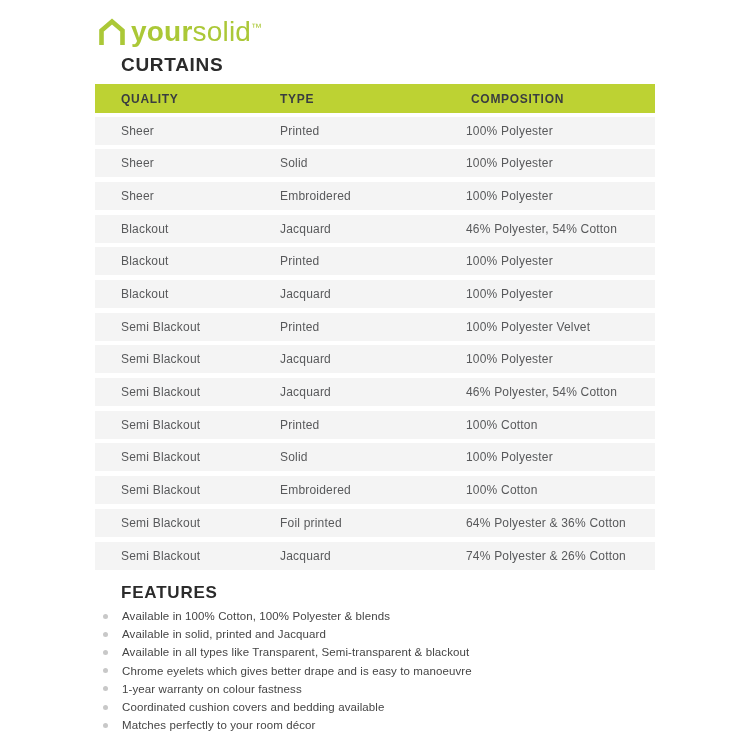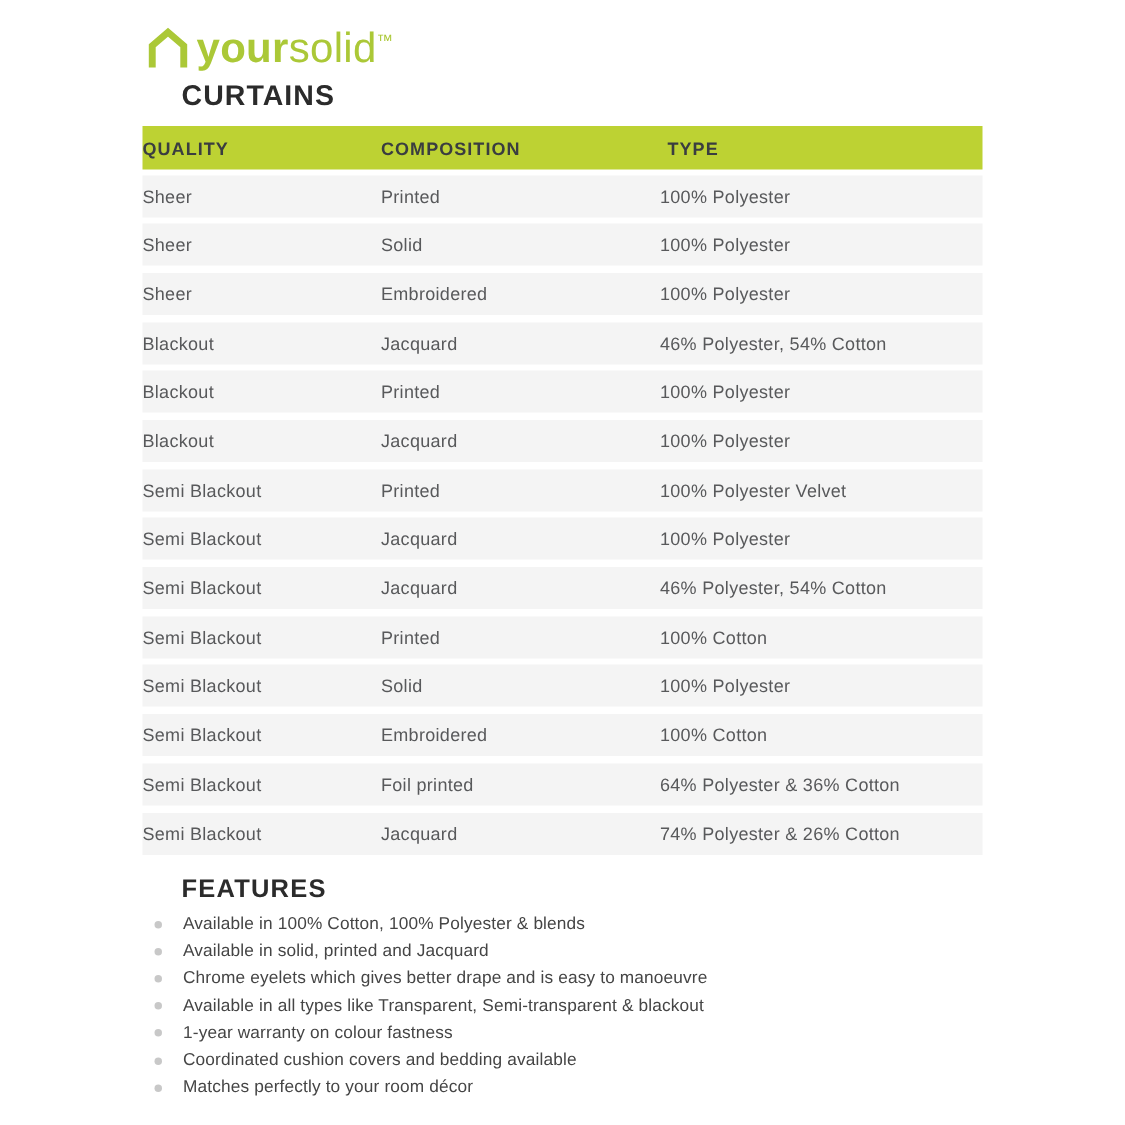--- a/index.html
+++ b/index.html
@@ -14,21 +14,21 @@
   .logotext{font-size:28px;line-height:32px;color:var(--logo-green);margin-left:4px;letter-spacing:0.2px;white-space:nowrap;}
   .logotext .b{font-weight:bold;}
   .logotext sup{font-size:11px;vertical-align:super;line-height:0;}
   
   .page-title{position:absolute;left:121px;top:54px;margin:0;font-size:19px;font-weight:bold;
     color:var(--heading-text);letter-spacing:0.7px;}
   
   .spec-table{position:absolute;left:95px;top:84px;width:560px;}
   .thead,.trow{
     display:grid;grid-template-columns:159px 186px 1fr;
-    box-sizing:border-box;align-items:center;
+    padding-left:26px;box-sizing:border-box;align-items:center;
   }
   .thead{
     height:29px;background:var(--header-green);
     font-size:12px;font-weight:bold;color:var(--header-text);letter-spacing:0.7px;
   }
   .thead .cell:nth-child(3){padding-left:5px;}
   .tbody{margin-top:3.6px;}
   .trow{
     height:28px;background:var(--row-gray);margin-bottom:4.7px;
     font-size:12px;color:var(--cell-text);letter-spacing:0.2px;
@@ -53,22 +53,22 @@
       <path d="M4.5 27 V12.5 L15 3.5 L25.5 12.5 V27" fill="none" stroke="#abc837" stroke-width="4.6" stroke-linejoin="miter"></path>
     </svg>
     <div class="logotext"><span class="b">your</span><span>solid</span><sup>™</sup></div>
   </header>
 
   <h1 class="page-title">CURTAINS</h1>
 
   <section class="spec-table">
     <div class="thead">
       <div class="cell">QUALITY</div>
+      <div class="cell">TYPE</div>
       <div class="cell">COMPOSITION</div>
-      <div class="cell">TYPE</div>
     </div>
     <div class="tbody" id="tbody">
         <div class="trow">
           <div class="cell">Sheer</div>
           <div class="cell">Printed</div>
           <div class="cell">100% Polyester</div>
         </div>
         <div class="trow">
           <div class="cell">Sheer</div>
           <div class="cell">Solid</div>
@@ -143,25 +143,25 @@
         <li>
           <span class="dot"></span>
           <span class="ftext">Available in 100% Cotton, 100% Polyester &amp; blends</span>
         </li>
         <li>
           <span class="dot"></span>
           <span class="ftext">Available in solid, printed and Jacquard</span>
         </li>
         <li>
           <span class="dot"></span>
-          <span class="ftext">Chrome eyelets which gives better drape and is easy to manoeuvre</span>
+          <span class="ftext">Available in all types like Transparent, Semi-transparent &amp; blackout</span>
         </li>
         <li>
           <span class="dot"></span>
-          <span class="ftext">Available in all types like Transparent, Semi-transparent &amp; blackout</span>
+          <span class="ftext">Chrome eyelets which gives better drape and is easy to manoeuvre</span>
         </li>
         <li>
           <span class="dot"></span>
           <span class="ftext">1-year warranty on colour fastness</span>
         </li>
         <li>
           <span class="dot"></span>
           <span class="ftext">Coordinated cushion covers and bedding available</span>
         </li>
         <li>

